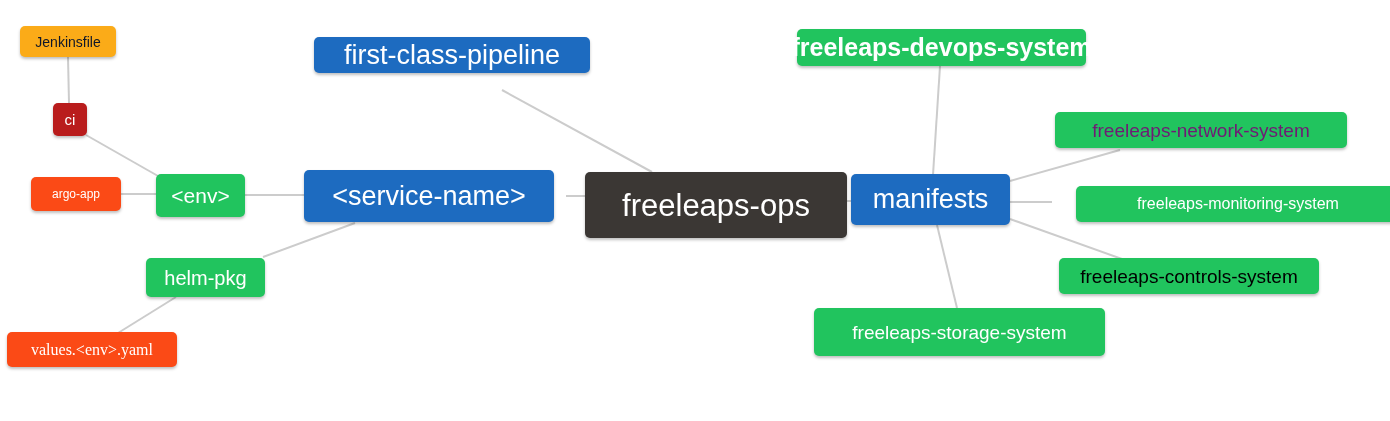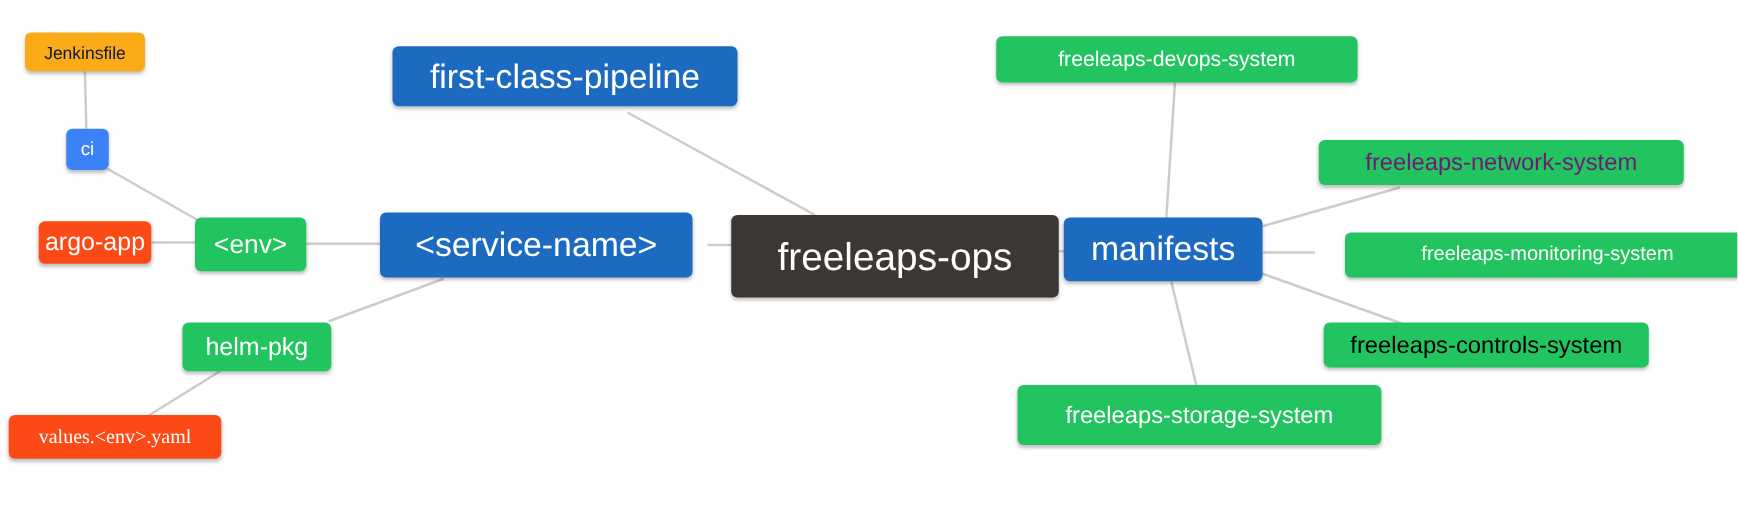--- a/index.html
+++ b/index.html
@@ -52,27 +52,27 @@
       <line x1="502" y1="90" x2="652" y2="172" stroke="#cccccc" stroke-width="2"></line>
       <line x1="566" y1="196" x2="586" y2="196" stroke="#cccccc" stroke-width="2"></line>
       <line x1="845" y1="201" x2="853" y2="201" stroke="#cccccc" stroke-width="2"></line>
       <line x1="940" y1="66" x2="933" y2="175" stroke="#cccccc" stroke-width="2"></line>
       <line x1="1010" y1="181" x2="1120" y2="150" stroke="#cccccc" stroke-width="2"></line>
       <line x1="1010" y1="202" x2="1052" y2="202" stroke="#cccccc" stroke-width="2"></line>
       <line x1="1010" y1="219" x2="1122" y2="259" stroke="#cccccc" stroke-width="2"></line>
       <line x1="937" y1="225" x2="957" y2="308" stroke="#cccccc" stroke-width="2"></line>
     </svg>
 <div class="node" style="left: 20px; top: 26px; width: 96px; height: 31px; font-size: 14px; background: rgb(251, 171, 24); color: #0f172a;">Jenkinsfile</div>
-    <div class="node" style="left: 53px; top: 103px; width: 34px; height: 33px; font-size: 15px; background: #3b82f6; color: rgb(255, 255, 255);">ci</div>
-    <div class="node" style="left: 31px; top: 177px; width: 90px; height: 34px; font-size: 20px; background: rgb(251, 74, 22); color: rgb(255, 255, 255);">argo-app</div>
+    <div class="node" style="left: 53px; top: 103px; width: 34px; height: 33px; font-size: 15px; background: #b91c1c; color: rgb(255, 255, 255);">ci</div>
+    <div class="node" style="left: 31px; top: 177px; width: 90px; height: 34px; font-size: 12px; background: rgb(251, 74, 22); color: rgb(255, 255, 255);">argo-app</div>
     <div class="node" style="left: 156px; top: 174px; width: 89px; height: 43px; font-size: 21px; background: rgb(33, 196, 94); color: rgb(255, 255, 255);">&lt;env&gt;</div>
     <div class="node" style="left: 146px; top: 258px; width: 119px; height: 39px; font-size: 20px; background: rgb(33, 196, 94); color: rgb(255, 255, 255);">helm-pkg</div>
     <div class="node" style="left: 7px; top: 332px; width: 170px; height: 35px; font-size: 16px; background: rgb(251, 74, 22); color: rgb(255, 255, 255); font-family: Liberation Serif, serif;">values.&lt;env&gt;.yaml</div>
-    <div class="node" style="left: 314px; top: 37px; width: 276px; height: 48px; font-size: 27px; background: rgb(29, 107, 192); color: rgb(255, 255, 255);">first-class-pipeline</div>
+    <div class="node" style="left: 314px; top: 37px; width: 276px; height: 36px; font-size: 27px; background: rgb(29, 107, 192); color: rgb(255, 255, 255);">first-class-pipeline</div>
     <div class="node" style="left: 304px; top: 170px; width: 250px; height: 52px; font-size: 27px; background: rgb(29, 107, 192); color: rgb(255, 255, 255);">&lt;service-name&gt;</div>
     <div class="node" style="left: 585px; top: 172px; width: 262px; height: 66px; font-size: 31px; background: rgb(59, 55, 52); color: rgb(255, 255, 255); text-align: center;">freeleaps-ops</div>
     <div class="node" style="left: 851px; top: 174px; width: 159px; height: 51px; font-size: 27px; background: rgb(29, 107, 192); color: rgb(255, 255, 255);">manifests</div>
-    <div class="node" style="left: 797px; top: 29px; width: 289px; height: 37px; font-size: 17px; background: rgb(33, 196, 94); color: rgb(255, 255, 255);">freeleaps-devops-system</div>
+    <div class="node" style="left: 797px; top: 29px; width: 289px; height: 37px; font-size: 25px; background: rgb(33, 196, 94); color: rgb(255, 255, 255); font-weight: bold;">freeleaps-devops-system</div>
     <div class="node" style="left: 1055px; top: 112px; width: 292px; height: 36px; font-size: 19px; background: rgb(33, 196, 94); color: #701a75;">freeleaps-network-system</div>
     <div class="node" style="left: 1076px; top: 186px; width: 324px; height: 36px; font-size: 16px; background: rgb(33, 196, 94); color: rgb(255, 255, 255);">freeleaps-monitoring-system</div>
     <div class="node" style="left: 1059px; top: 258px; width: 260px; height: 36px; font-size: 19px; background: rgb(33, 196, 94); color: #000000;">freeleaps-controls-system</div>
     <div class="node" style="left: 814px; top: 308px; width: 291px; height: 48px; font-size: 19px; background: rgb(33, 196, 94); color: rgb(255, 255, 255);">freeleaps-storage-system</div>
   </div>
 
 </body></html>

